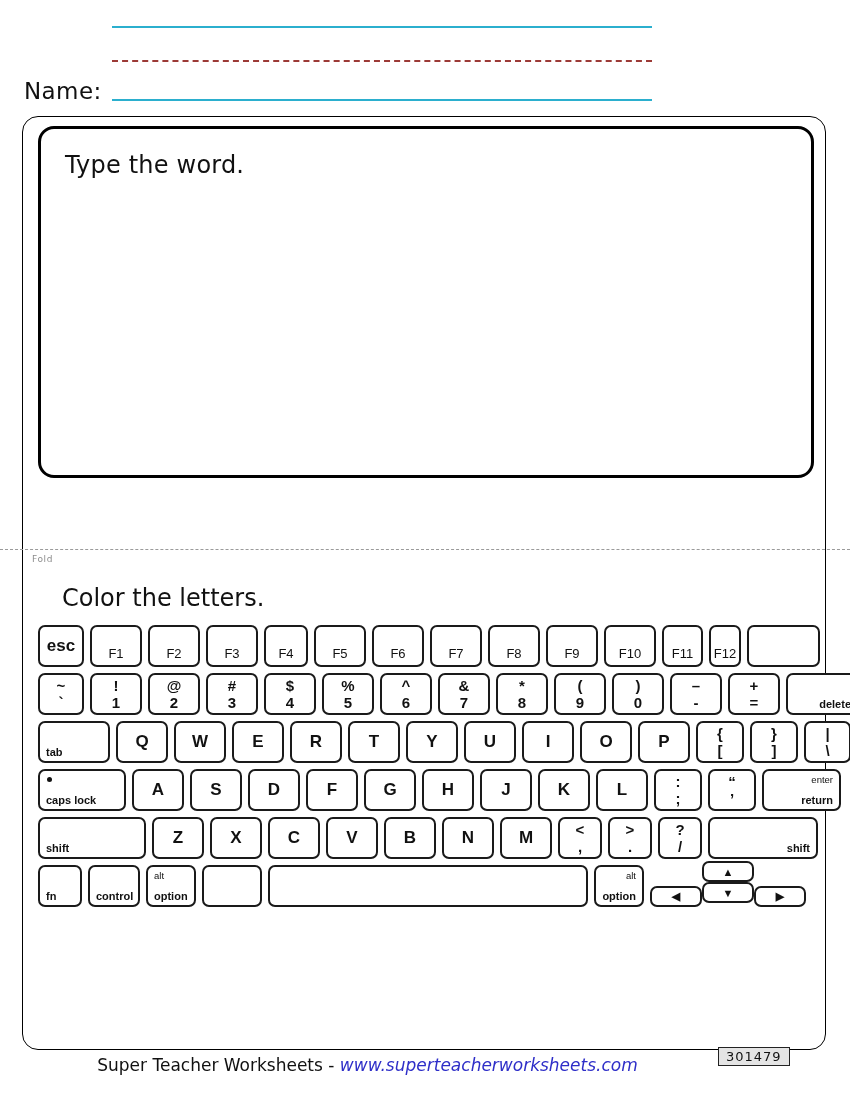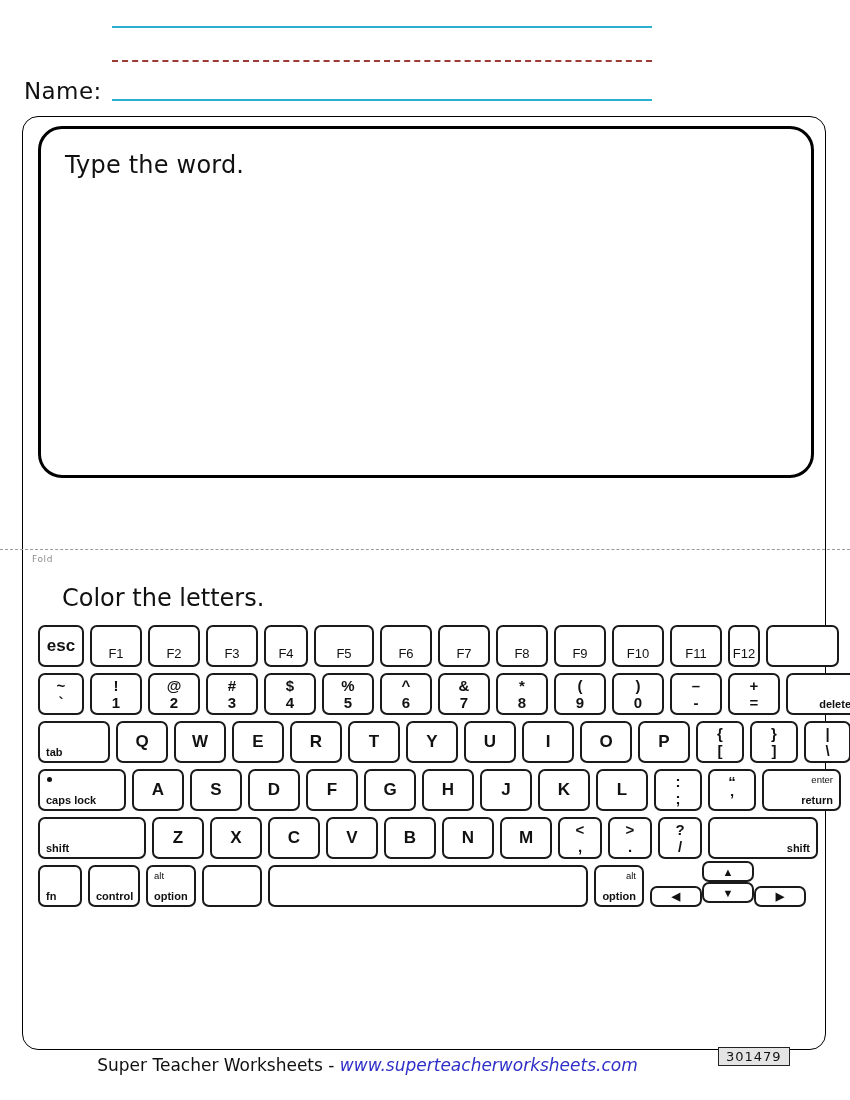--- a/index.html
+++ b/index.html
@@ -37,21 +37,21 @@
     border:1.5px solid #000;
     border-radius:16px;
     background:#fff;
   }
 
   
   #type-card {
     position:absolute; left:38px; top:126px;
     width:776px; height:352px;
     border:3px solid #000;
-    border-radius:24px;
+    border-radius:16px;
     background:#fff;
   }
   #type-instruction {
     position:absolute; left:24px; top:22px;
     font-size:24px; color:#111;
     font-family:"DejaVu Sans", sans-serif;
     letter-spacing:.2px;
   }
   #word-display {
     position:absolute; left:0; top:96px; width:100%;
@@ -176,39 +176,39 @@
       </div>
       <div class="key" style="width: 52px;">
         <span class="k-center small">F2</span>
       </div>
       <div class="key" style="width: 52px;">
         <span class="k-center small">F3</span>
       </div>
       <div class="key" style="width: 44px;">
         <span class="k-center small">F4</span>
       </div>
-      <div class="key" style="width: 60px;">
+      <div class="key" style="width: 52px;">
         <span class="k-center small">F5</span>
       </div>
       <div class="key" style="width: 52px;">
         <span class="k-center small">F6</span>
       </div>
       <div class="key" style="width: 52px;">
         <span class="k-center small">F7</span>
       </div>
       <div class="key" style="width: 52px;">
         <span class="k-center small">F8</span>
       </div>
       <div class="key" style="width: 52px;">
         <span class="k-center small">F9</span>
       </div>
       <div class="key" style="width: 52px;">
         <span class="k-center small">F10</span>
       </div>
-      <div class="key" style="width: 52px;">
+      <div class="key" style="width: 41px;">
         <span class="k-center small">F11</span>
       </div>
       <div class="key" style="width: 32px; text-align: right;">
         <span class="k-center small">F12</span>
       </div>
       <div class="key" style="width: 73px;"></div>
     </div>
     <div class="kb-row">
       <div class="key" style="width: 46px;">
         <span class="k-stack">

